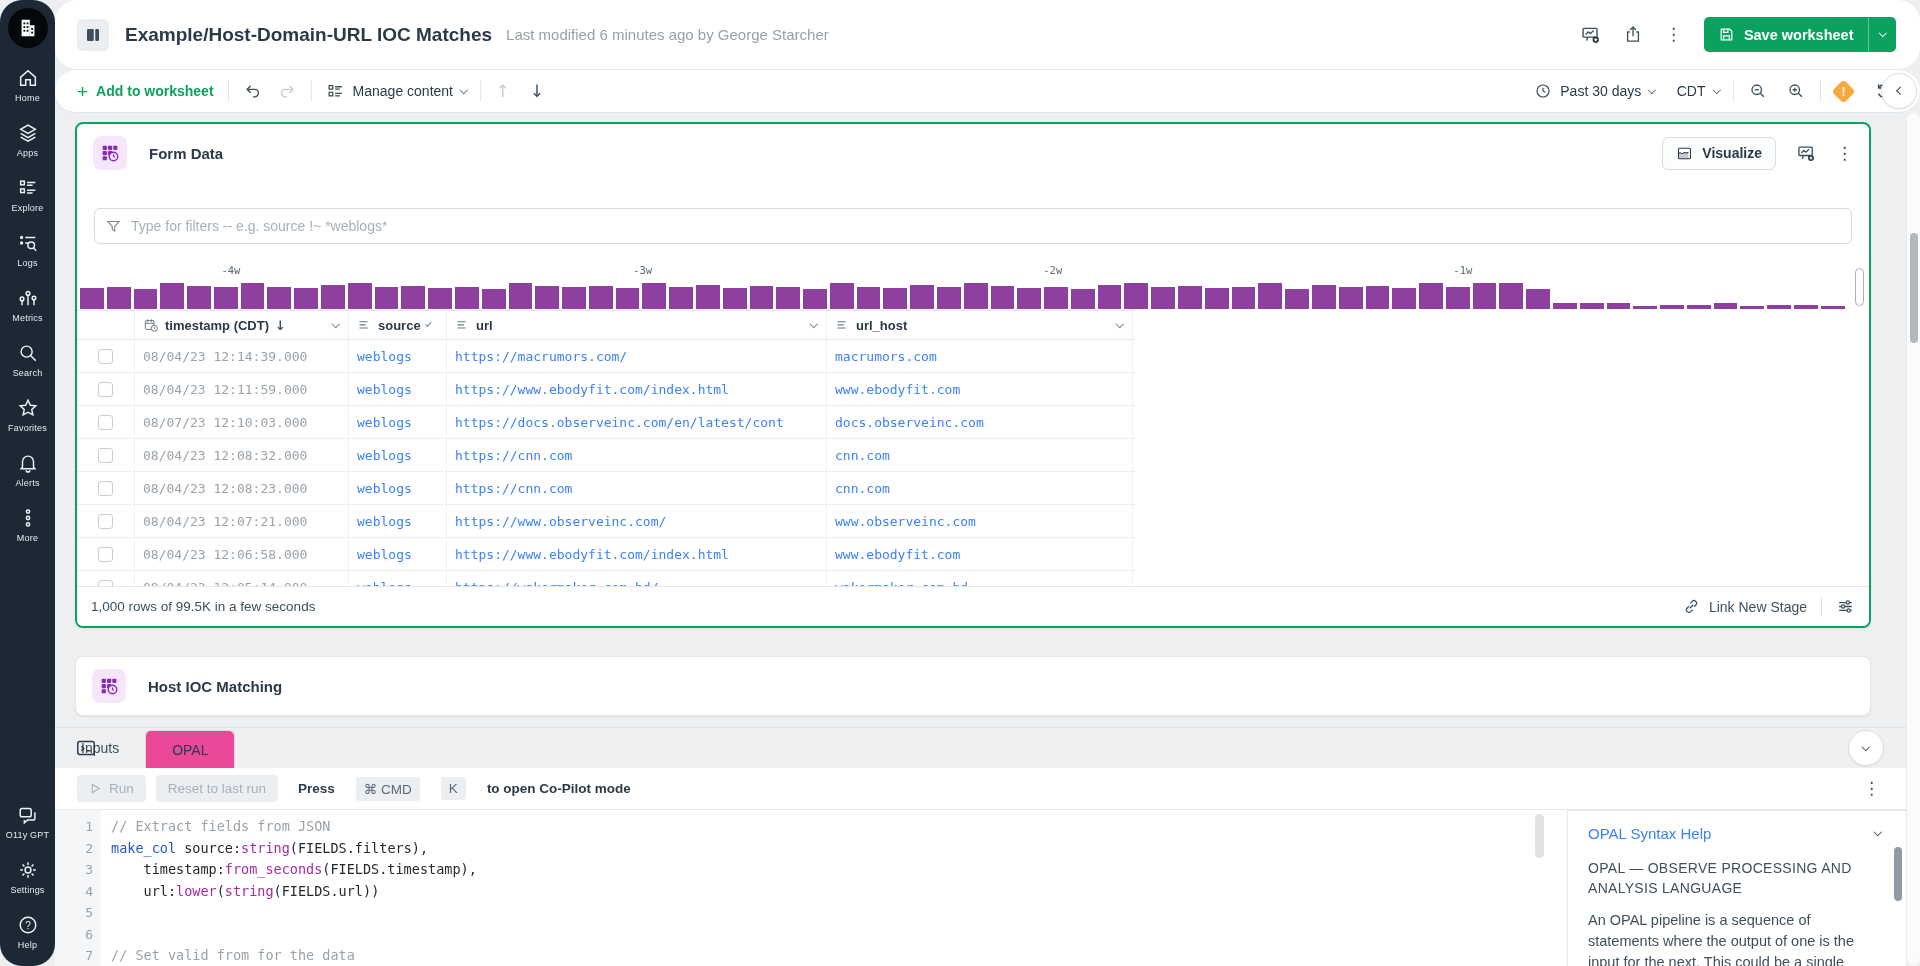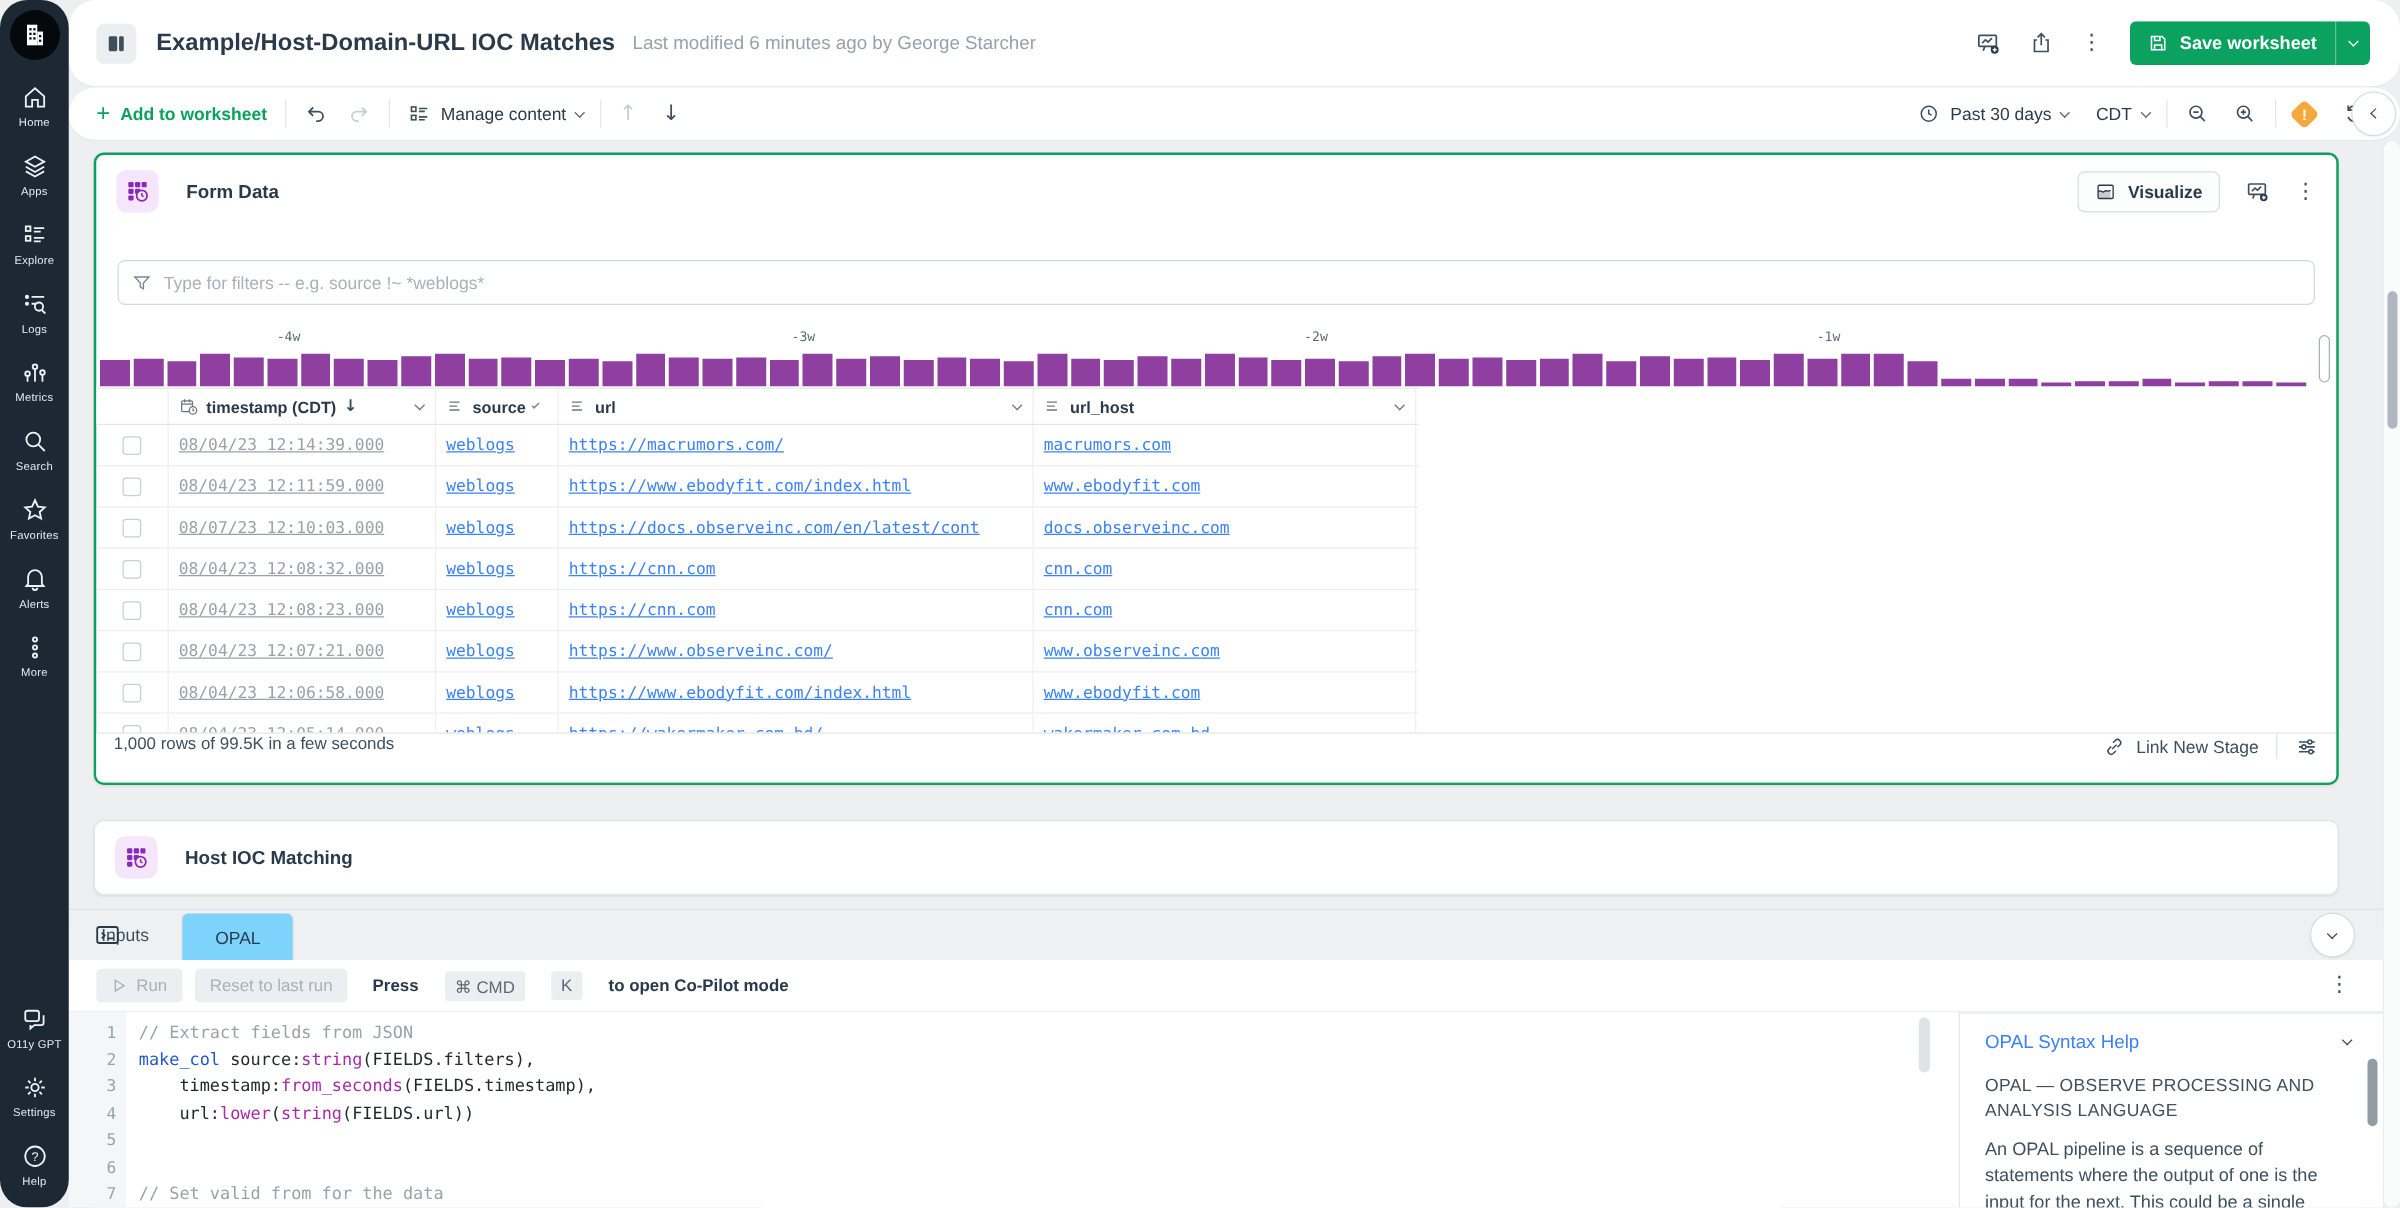--- a/index.html
+++ b/index.html
@@ -1,21 +1,21 @@
 <!DOCTYPE html>
 <html><head>
 <meta charset="utf-8">
 <style>
   *{margin:0;padding:0;box-sizing:border-box;}
   html,body{width:1920px;height:966px;overflow:hidden;background:#edeff1;
     font-family:"Liberation Sans",sans-serif;color:#2b3a4a;}
   .app{position:relative;width:1920px;height:966px;}
   .abs{position:absolute;border-radius:22px;}
   svg{display:block;}
-  .mono{font-family:"DejaVu Sans Mono",monospace;text-decoration:underline;}
+  .mono{font-family:"DejaVu Sans Mono",monospace;}
 
   
   .sidebar{left:0;top:0;width:55px;height:966px;background:#1c2834;display:flex;flex-direction:column;align-items:center;z-index:30;}
   .logo{width:40px;height:40px;border-radius:50%;background:#06090c;margin:8px 0 10px 0;display:flex;align-items:center;justify-content:center;}
   .sb-item{width:55px;padding:9px 0 10px 0;display:flex;flex-direction:column;align-items:center;gap:4px;color:#eef2f5;cursor:pointer;}
   .sb-ic svg{stroke:#eef2f5;}
   .sb-lb{font-size:9px;letter-spacing:.2px;color:#e6ebf0;white-space:nowrap;}
   .sb-spacer{flex:1;}
 
   
@@ -74,34 +74,34 @@
   .gh-ic{color:#6b7884;display:flex;}
   .sort{font-size:13px;color:#3d4f5e;font-family:"DejaVu Sans",sans-serif;}
   .gh-chev{color:#6b7884;margin-right:2px;}
   .grid-body{position:absolute;left:0;top:216px;width:1058px;height:248px;overflow:hidden;}
   .g-row{display:flex;height:33px;border-bottom:1px solid #eceef0;font-size:13px;}
   .g-cell{display:flex;align-items:center;padding:0 8px;border-right:1px solid #eef0f2;white-space:nowrap;overflow:hidden;color:#3b82f6;}
   .g-cell.ts{color:#99a2ab;}
   .cb{width:15px;height:15px;border:1px solid #c9ced4;border-radius:3px;background:#fff;margin:auto;}
   .cb-cell{width:58px;display:flex;align-items:center;border-right:1px solid #eef0f2;}
 
-  .panel-foot{position:absolute;left:0;right:0;bottom:0;height:40px;border-top:1px solid #e3e6e9;display:flex;align-items:flex-start;padding:0 14px;background:#fff;font-size:13.5px;color:#3d4f5e;}
+  .panel-foot{position:absolute;left:0;right:0;bottom:0;height:40px;border-top:1px solid #e3e6e9;display:flex;align-items:center;padding:0 14px;background:#fff;font-size:13.5px;color:#3d4f5e;}
   .pf-right{margin-left:auto;display:flex;align-items:center;gap:14px;color:#3d4f5e;}
   .link-stage{display:flex;align-items:center;gap:9px;font-size:14px;cursor:pointer;}
   .pf-div{width:1px;height:20px;background:#dfe3e6;}
 
   .ioc-panel{left:75px;top:656px;width:1796px;height:60px;border:1px solid #e2e6e9;overflow:hidden;}
 
   
   .dock{left:55px;top:727px;width:1851px;height:239px;background:#fff;z-index:20;}
   .dock-tabs{height:41px;background:#eef0f2;border-top:1px solid #dde1e4;display:flex;align-items:flex-end;position:relative;}
   .console-ic{position:absolute;left:20px;top:9px;color:#2b3a4a;}
   .tab{font-size:14px;color:#3d4f5e;padding:0 26px;height:41px;display:flex;align-items:center;cursor:pointer;}
   .tab:first-of-type{margin-left:62px;}
-  .tab.active{background:#7dd3fc;border:1px solid #d8dcdf;border-bottom:none;border-radius:6px 6px 0 0;height:38px;color:#2b3a4a;margin-top:28px;}
+  .tab.active{background:#ec4899;border:1px solid #d8dcdf;border-bottom:none;border-radius:6px 6px 0 0;height:38px;color:#2b3a4a;margin-top:28px;}
   .dock-collapse{position:absolute;right:22px;top:2px;}
   .run-bar{height:42px;display:flex;align-items:center;border-bottom:1px solid #e7eaec;padding-left:22px;gap:10px;font-size:13.5px;}
   .btn-dis{background:#eceff1;color:#a5b1bb;border-radius:4px;padding:6px 12px;display:flex;align-items:center;gap:7px;font-weight:400;cursor:default;}
   .hint{display:flex;align-items:center;gap:21px;margin-left:10px;color:#2b3a4a;font-weight:700;}
   .chip{background:#eceff1;color:#5a6978;border-radius:3px;padding:4px 8px;font-weight:400;}
   .rb-kebab{margin-left:auto;padding-right:26px;}
 
   .editor{position:relative;height:156px;display:flex;}
   .gutter{width:46px;background:#f4f6f7;padding-top:6px;}
   .gut-n{font-family:"DejaVu Sans Mono",monospace;font-size:13px;color:#9aa1a9;text-align:right;padding-right:8px;height:21.5px;line-height:21.5px;}

